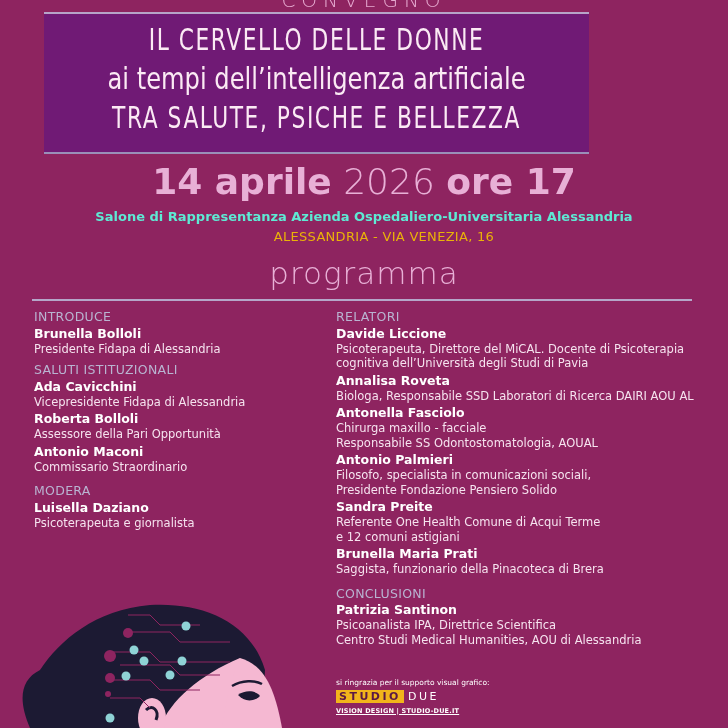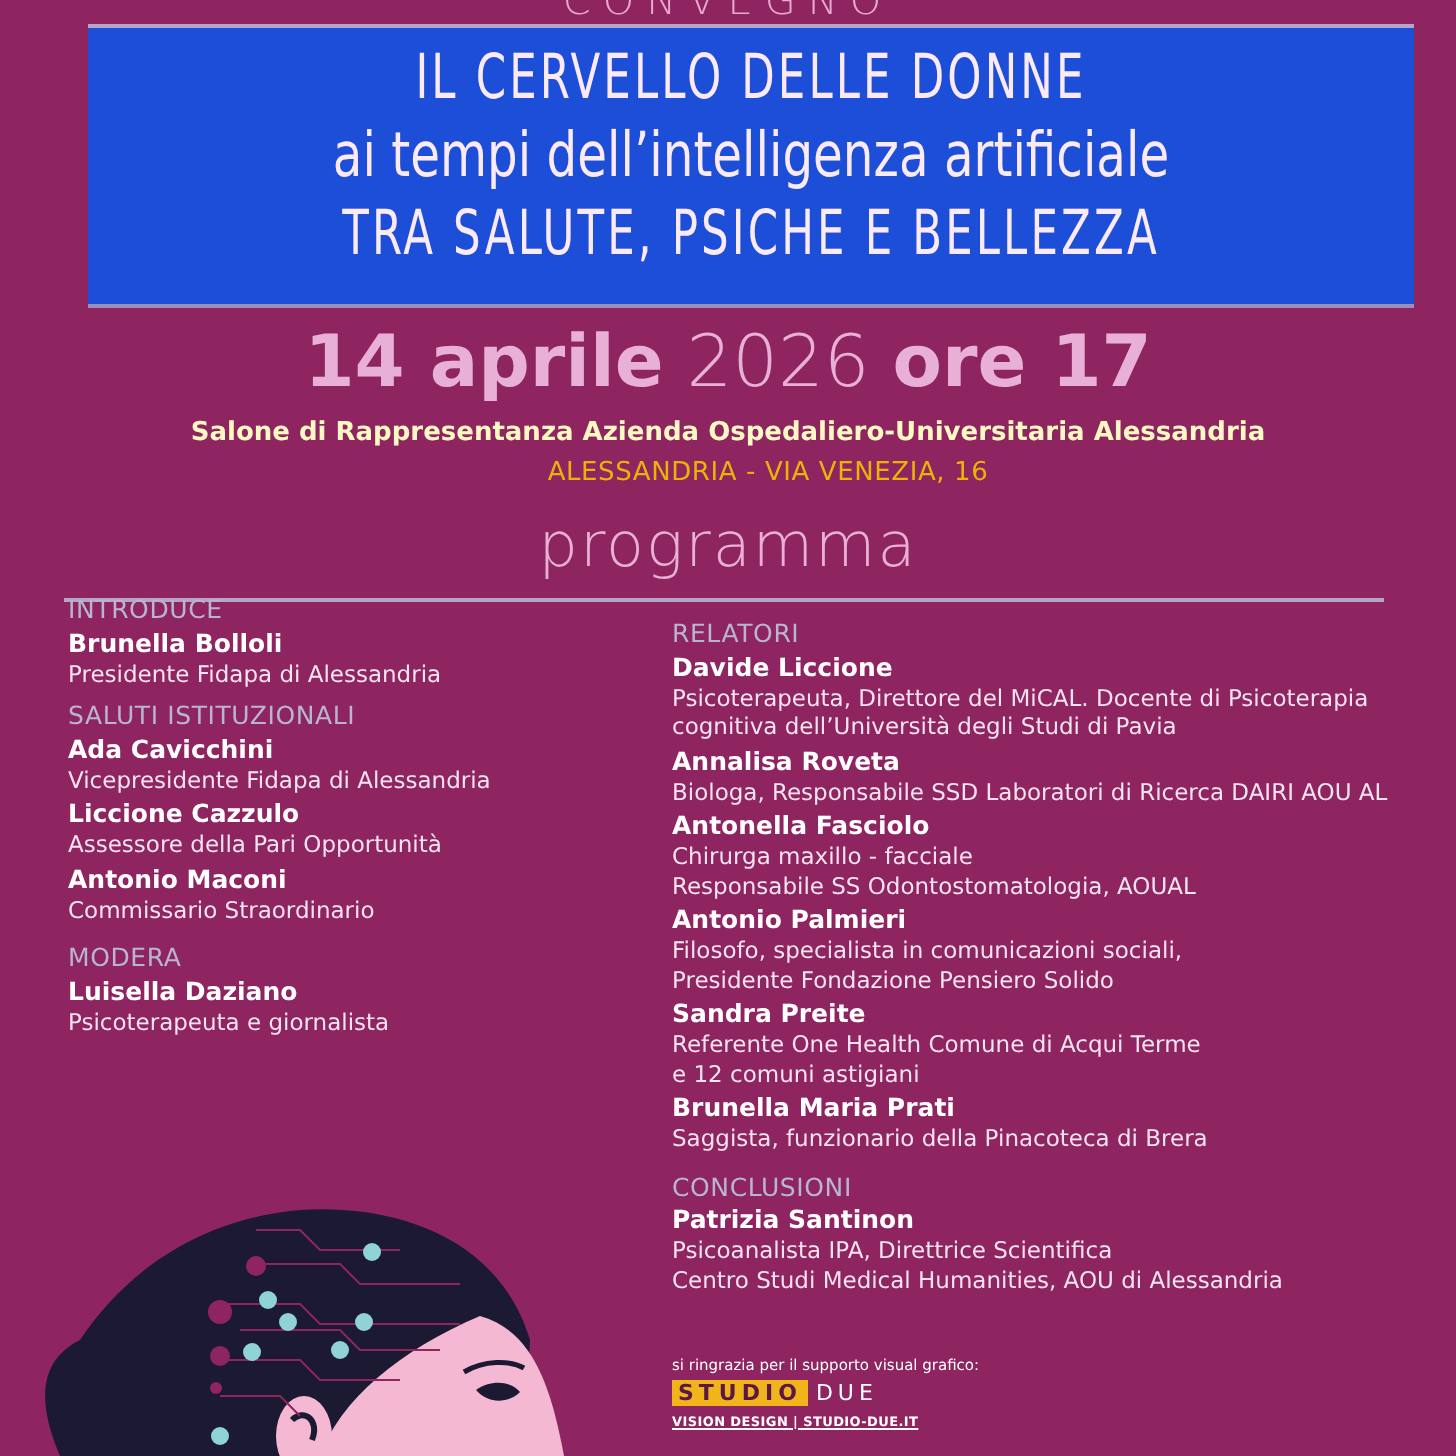--- a/index.html
+++ b/index.html
@@ -7,22 +7,22 @@
     width:728px; height:728px; overflow:hidden; position:relative;
     background:#8e2460;
     font-family:"DejaVu Sans", sans-serif;
     color:#ffffff;
   }
   .top-cut {
     position:absolute; left:0; right:0; top:-12px; text-align:center;
     font-size:20px; letter-spacing:6px; color:#e6a9cf; font-weight:300;
   }
   .banner {
-    position:absolute; left:44px; top:12px; width:663px; height:138px;
-    background:#1d4ed8;
+    position:absolute; left:44px; top:12px; width:545px; height:138px;
+    background:#701a75;
     border-top:2px solid #b7a4c8;
     border-bottom:2px solid #9a8fb8;
     text-align:center;
   }
   .banner .l1, .banner .l3 {
     font-family:"DejaVu Sans Condensed","DejaVu Sans", sans-serif;
     font-size:31px; letter-spacing:2px; line-height:38px; color:#fbeaf4;
     font-stretch:condensed; transform:scaleX(0.78); transform-origin:center;
   }
   .banner .l1 { margin-top:6px; }
@@ -30,36 +30,36 @@
     font-size:31px; line-height:40px; color:#fbeaf4; transform:scaleX(0.78);
   }
   .date {
     position:absolute; left:0; right:0; top:160px; text-align:center;
     font-size:36px; color:#e8b0d6; line-height:44px;
   }
   .date .bold { font-weight:600; }
   .date .light { font-weight:200; color:#e8b0d6; }
   .venue {
     position:absolute; left:0; right:0; top:209px; text-align:center;
-    font-size:13px; font-weight:bold; color:#fef9c3;
+    font-size:13px; font-weight:bold; color:#5eead4;
   }
   .address {
     position:absolute; left:0; right:0; top:229px; text-align:center;
     font-size:13px; color:#eab308; letter-spacing:0.3px;padding-left:40px;
   }
   .programma {
     position:absolute; left:0; right:0; top:255px; text-align:center;
     font-size:31px; color:#e8b0d6; font-weight:200; letter-spacing:1px;
   }
   .divider {
     position:absolute; left:32px; top:299px; width:660px; height:2px;
     background:#b5a6c9;
   }
   .col { position:absolute; font-size:11.5px; line-height:14.5px; }
-  .col.left { left:34px; top:298px; width:290px; }
+  .col.left { left:34px; top:310px; width:290px; }
   .col.right { left:336px; top:310px; width:385px; }
   .sec-label {
     color:#b9b4d1; font-size:12.5px; letter-spacing:0.3px; margin-bottom:1px;
   }
   .sec { margin-bottom:7px; }
   .sec.gap { margin-top:10px; }
   .pname { font-weight:bold; font-size:12.5px; line-height:16px; }
   .pdesc { color:#f6e3ef; }
   .person { margin-bottom:2px; }
   .illus { position:absolute; left:0; top:580px; width:330px; height:148px; }
@@ -98,21 +98,21 @@
       <div class="pdesc">Presidente Fidapa di Alessandria</div>
     </div>
   </div>
   <div class="sec">
     <div class="sec-label">SALUTI ISTITUZIONALI</div>
     <div class="person">
       <div class="pname">Ada Cavicchini</div>
       <div class="pdesc">Vicepresidente Fidapa di Alessandria</div>
     </div>
     <div class="person">
-      <div class="pname">Liccione Cazzulo</div>
+      <div class="pname">Roberta Bolloli</div>
       <div class="pdesc">Assessore della Pari Opportunità</div>
     </div>
     <div class="person">
       <div class="pname">Antonio Maconi</div>
       <div class="pdesc">Commissario Straordinario</div>
     </div>
   </div>
   <div class="sec gap">
     <div class="sec-label">MODERA</div>
     <div class="person">

